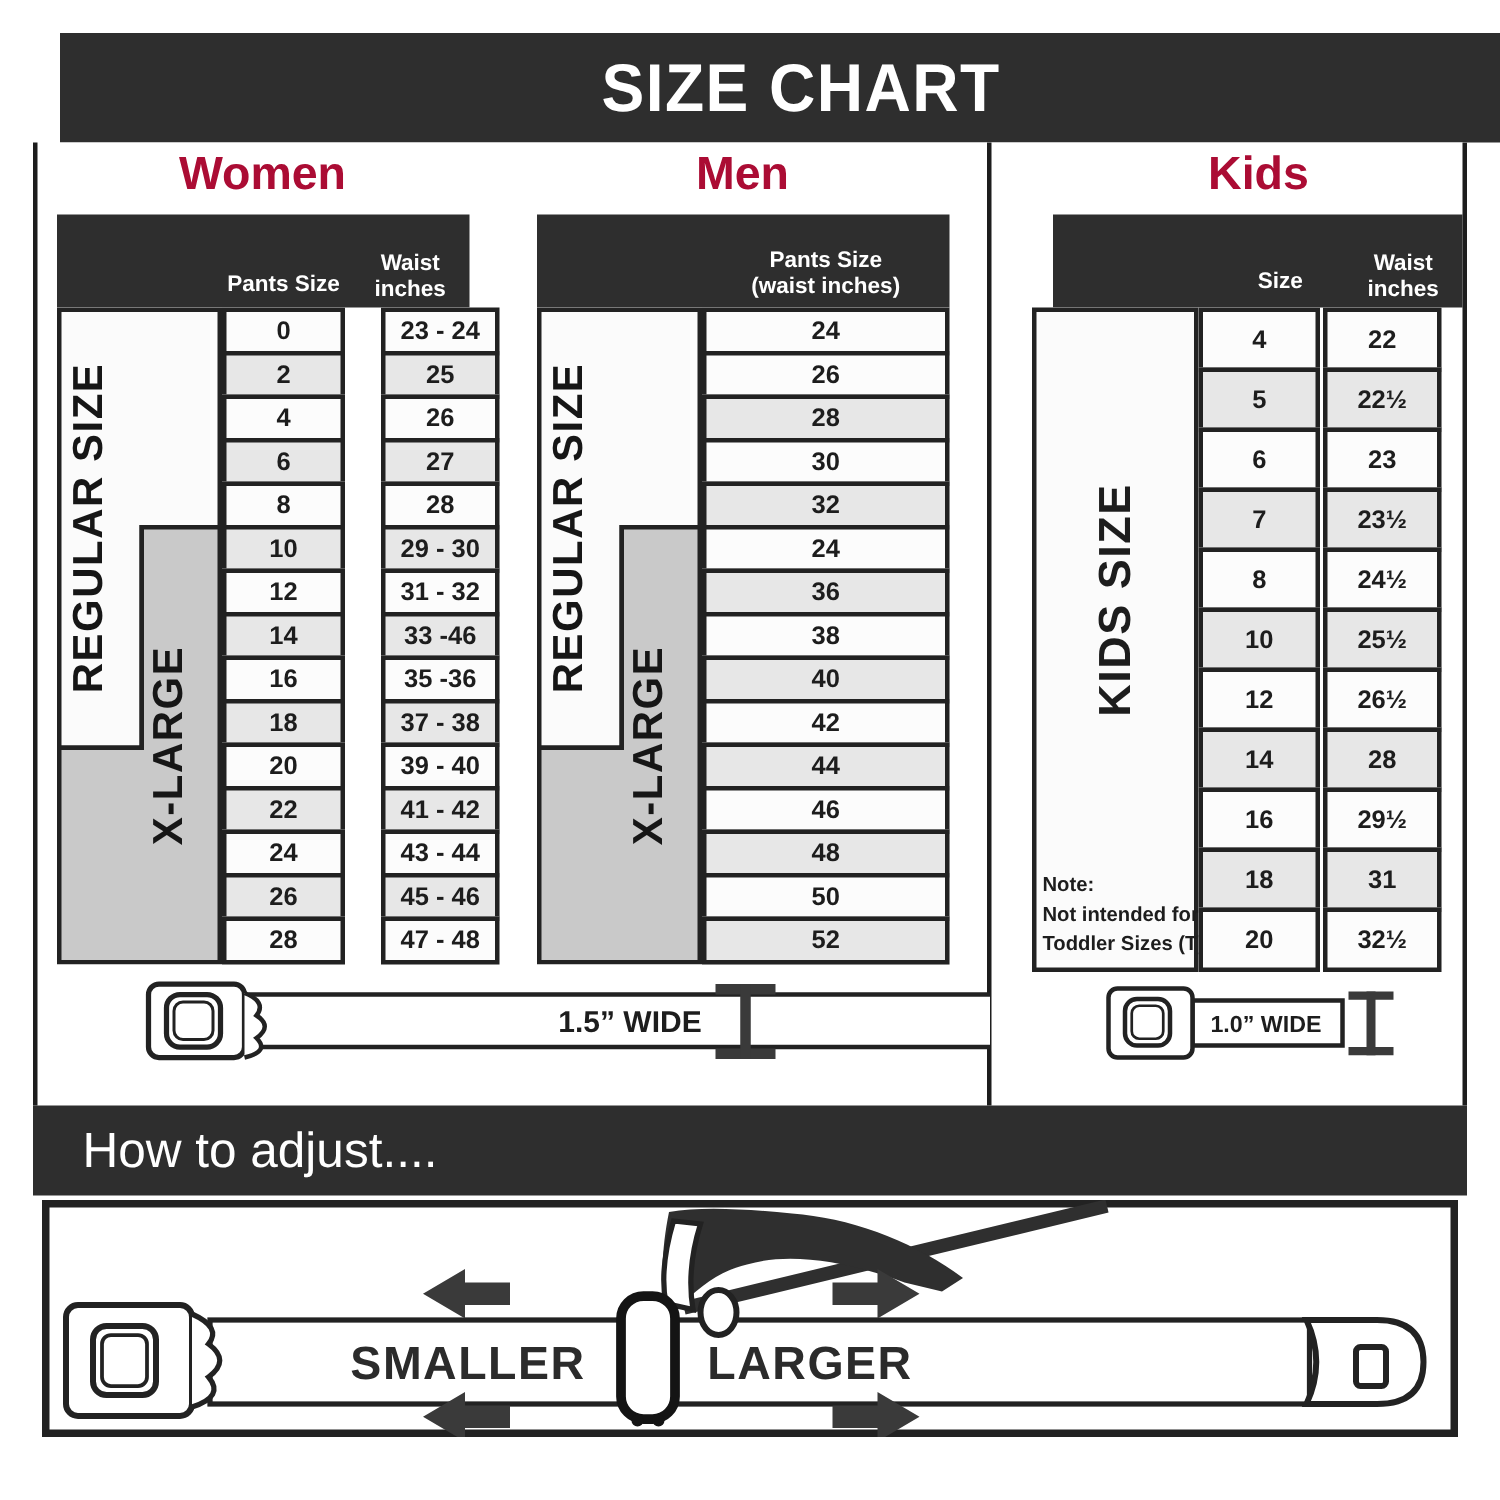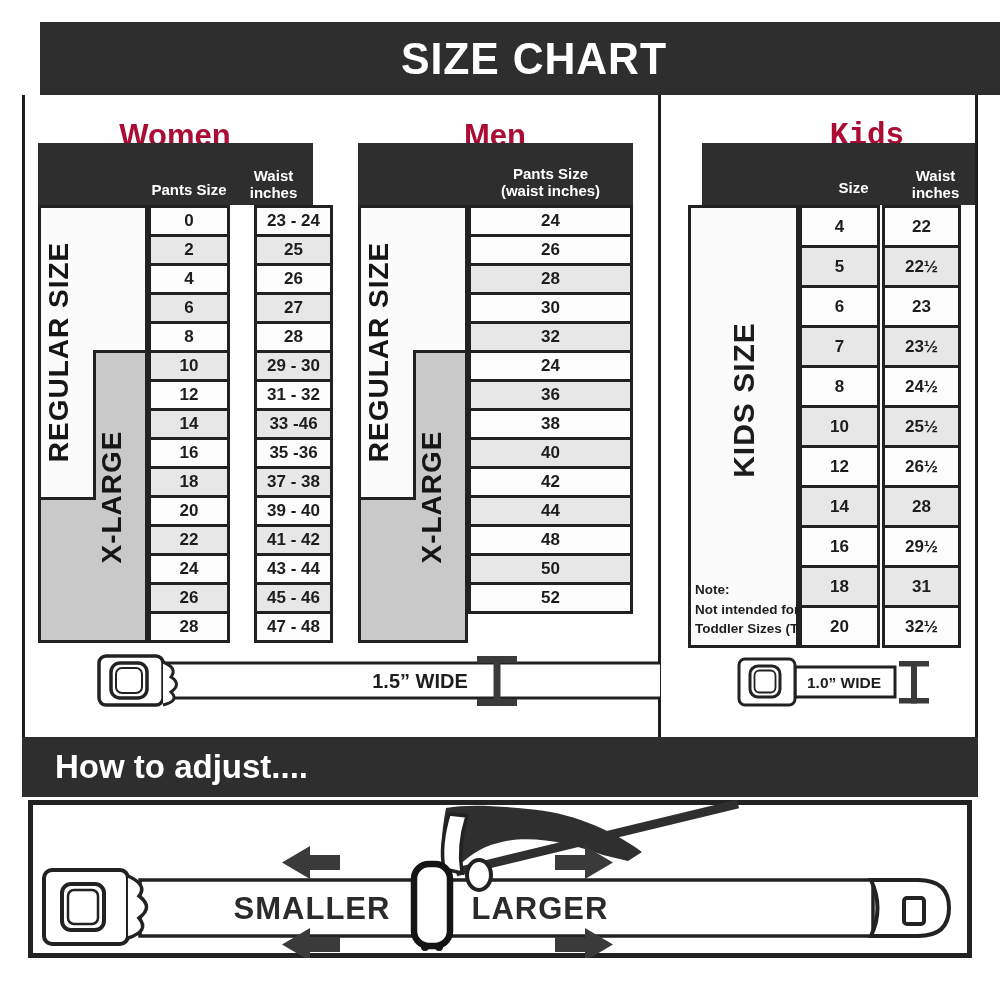--- a/index.html
+++ b/index.html
@@ -10,22 +10,22 @@
   
   .title-bar{left:40px;top:22px;width:987px;height:73px;background:#2e2e2e;
              display:flex;align-items:center;justify-content:center;}
   .title-bar span{color:#fff;font-size:45px;font-weight:bold;letter-spacing:1px;transform:scaleX(.95);}
 
   
   .chart-area{left:22px;top:95px;width:956px;height:642px;background:#fff;
               border-left:3px solid #1d1d1d;border-right:3px solid #1d1d1d;box-sizing:border-box;}
   .panel-divider{left:658px;top:95px;width:3px;height:642px;background:#1d1d1d;}
 
-  .section-heading{top:98px;width:190px;text-align:center;font-size:31px;font-weight:bold;color:#ab0c34;margin-top:20px;}
-  .h-women{left:80px;} .h-men{left:400px;} .h-kids{left:772px;font-family:Liberation Mono, monospace;}
+  .section-heading{top:98px;width:190px;text-align:center;font-size:31px;font-weight:bold;color:#ab0c34;}
+  .h-women{left:80px;} .h-men{left:400px;} .h-kids{left:744px;}
 
   
   .tbl-header{top:143px;height:62px;background:#2e2e2e;}
   .w-header{left:38px;width:275px;} .m-header{left:358px;width:275px;} .k-header{left:702px;width:273px;}
   .tbl-header .hcell{position:absolute;color:#fff;font-weight:bold;font-size:15px;text-align:center;line-height:17px;}
 
   
   .col{}
   .cell{box-sizing:border-box;height:32px;border:3px solid #222;background:#fcfcfc;
         display:flex;align-items:center;justify-content:center;
@@ -47,21 +47,21 @@
 
   .k-label{left:688px;top:205px;width:111px;height:443px;border:3px solid #222;background:#fbfbfb;box-sizing:border-box;}
   .k-label .vtext{position:absolute;left:50%;top:44%;transform:translate(-50%,-50%) rotate(-90deg);
                   white-space:nowrap;font-size:30px;font-weight:bold;letter-spacing:1px;}
   .k-note{position:absolute;left:4px;bottom:6px;font-size:13.5px;font-weight:bold;line-height:1.45;white-space:nowrap;}
 
   .belt-svg text{font-family:"Liberation Sans",sans-serif;font-weight:bold;fill:#1d1d1d;}
 
   
   .howto-bar{left:22px;top:737px;width:956px;height:60px;background:#2e2e2e;display:flex;align-items:center;}
-  .howto-bar span{color:#fff;font-size:33px;font-weight:bold;padding-left:33px;}
+  .howto-bar span{color:#fff;font-size:33px;font-weight:normal;padding-left:33px;}
 
   .howto-svg{left:28px;top:800px;}
   .howto-svg text{font-family:"Liberation Sans",sans-serif;font-weight:bold;fill:#2b2b2b;letter-spacing:1px;}
 </style>
 </head>
 <body>
 
 <div class="page">
 
   <div class="abs title-bar">
@@ -143,20 +143,21 @@
       <div class="cell">26</div>
       <div class="cell">28</div>
       <div class="cell">30</div>
       <div class="cell">32</div>
       <div class="cell">24</div>
       <div class="cell">36</div>
       <div class="cell">38</div>
       <div class="cell">40</div>
       <div class="cell">42</div>
       <div class="cell">44</div>
+      <div class="cell">46</div>
       <div class="cell">48</div>
       <div class="cell">50</div>
       <div class="cell">52</div>
     </div>
 
   <div class="abs tbl-header k-header">
     <div class="hcell" style="left:111px;width:81px;bottom:9px;">Size</div>
     <div class="hcell" style="left:194px;width:79px;bottom:4px;">
       <div>Waist</div>
       <div>inches</div>

